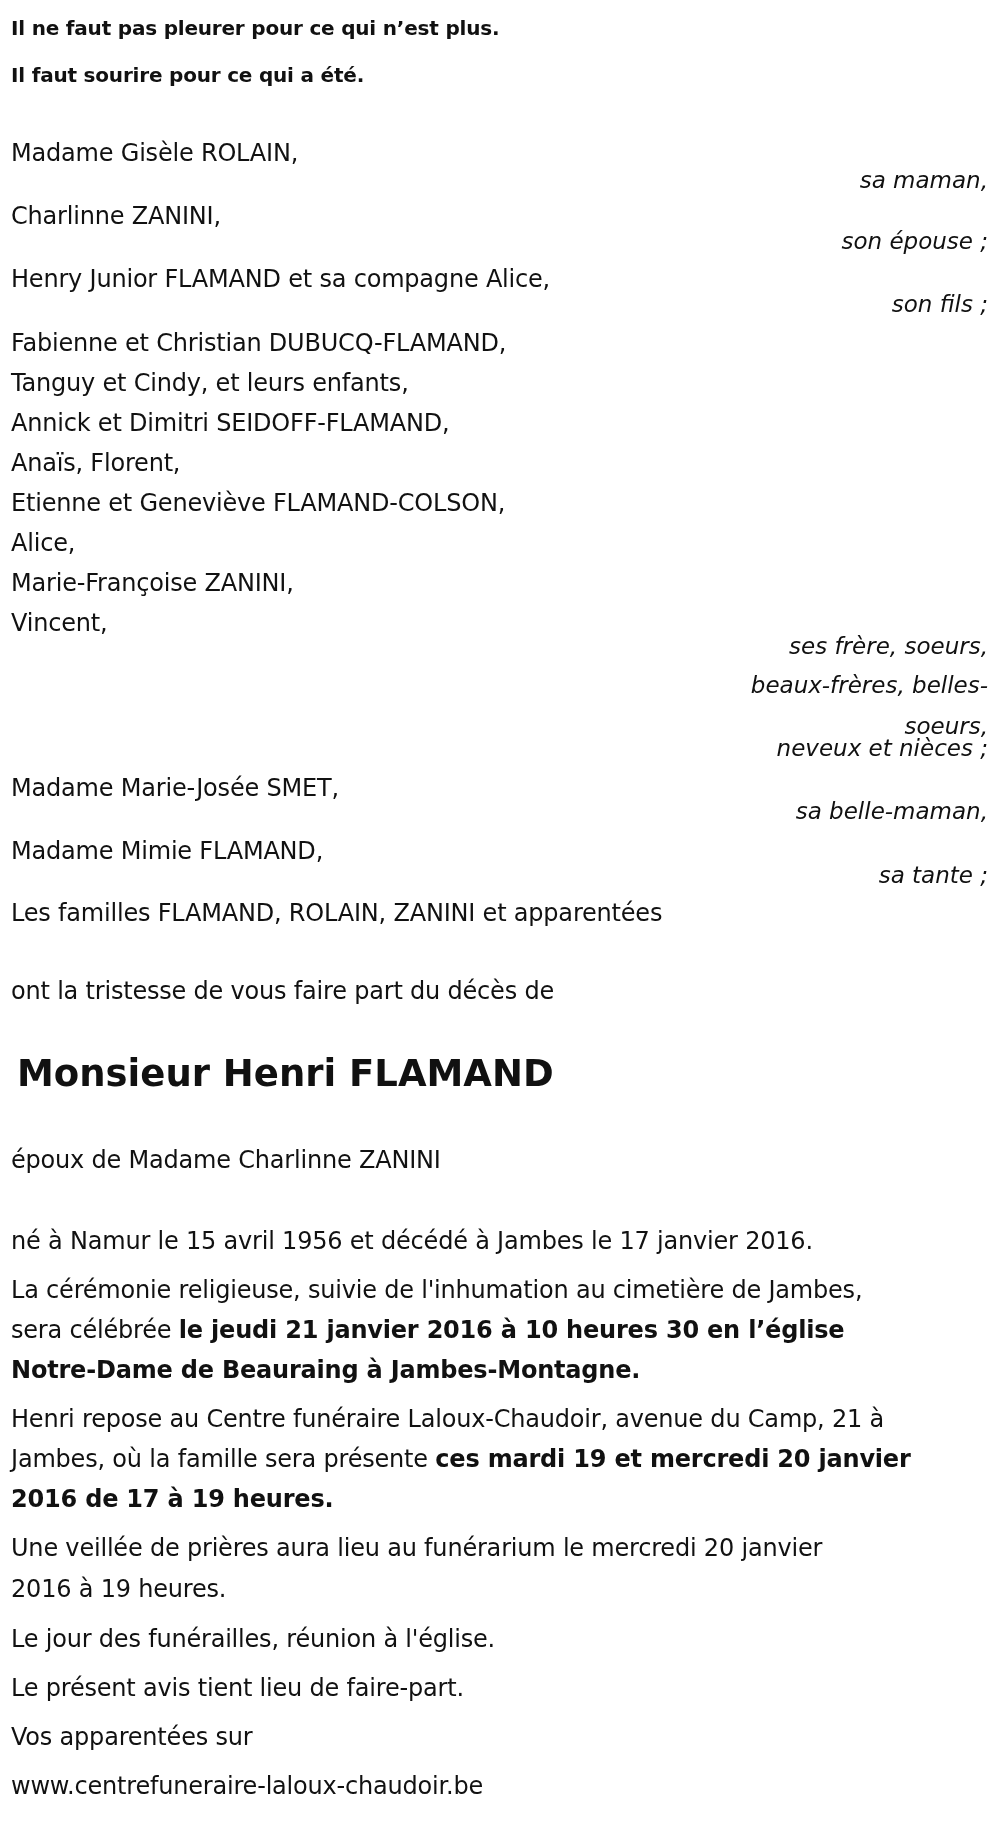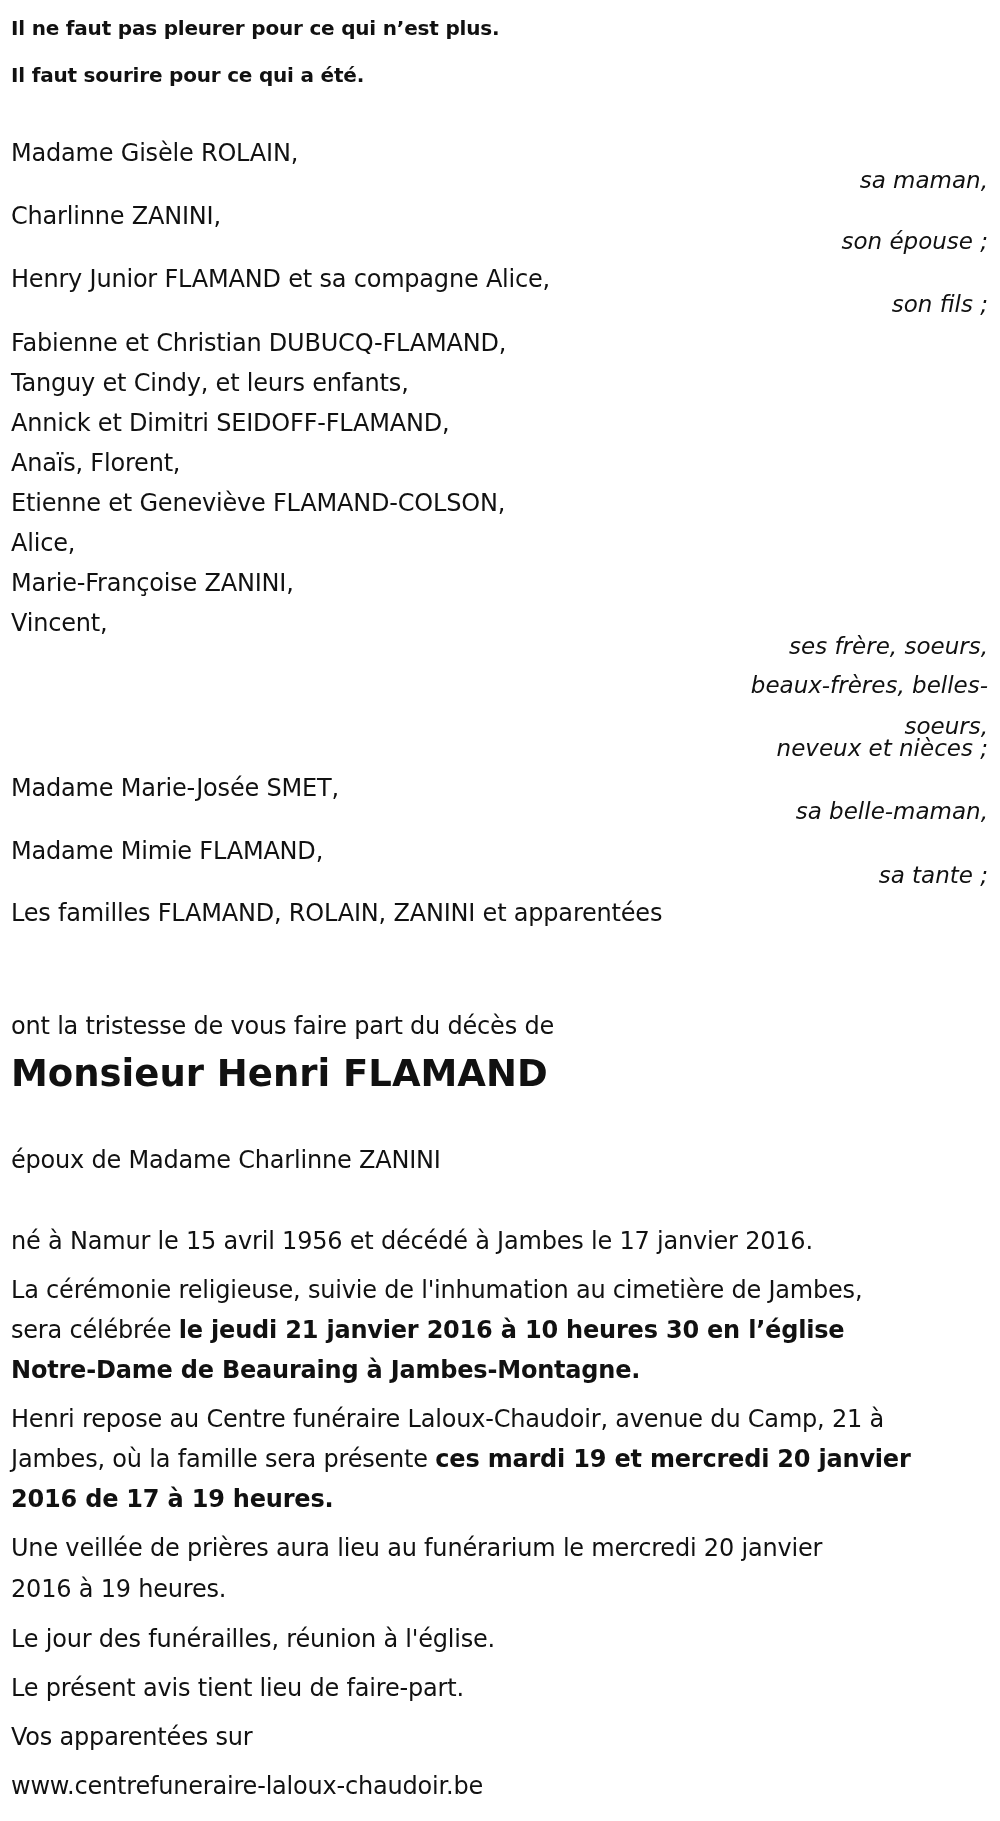--- a/index.html
+++ b/index.html
@@ -36,20 +36,21 @@
       line-height: 28px;
       white-space: nowrap;
       text-align: right;
       transform: translateY(-50%);
     }
     .title {
       font-weight: bold;
       font-size: 37px;
       line-height: 44px;
       letter-spacing: 0px;
+      margin-left: 6px;
     }
     b { font-weight: bold; }
   </style>
 </head>
 <body>
 
 <div class="line quote" style="top:28px;">Il ne faut pas pleurer pour ce qui n’est plus.</div>
 <div class="line quote" style="top:75px;">Il faut sourire pour ce qui a été.</div>
 
 <div class="line" style="top:153px;">Madame Gisèle ROLAIN,</div>
@@ -76,21 +77,21 @@
 <div class="rel" style="top:748px;">neveux et nièces ;</div>
 
 <div class="line" style="top:788px;">Madame Marie-Josée SMET,</div>
 <div class="rel" style="top:811px;margin-left:9px;">sa belle-maman,</div>
 
 <div class="line" style="top:851px;">Madame Mimie FLAMAND,</div>
 <div class="rel" style="top:875px;">sa tante ;</div>
 
 <div class="line" style="top:913px;">Les familles FLAMAND, ROLAIN, ZANINI et apparentées</div>
 
-<div class="line" style="top:1026px;">ont la tristesse de vous faire part du décès de</div>
+<div class="line" style="top:991px;">ont la tristesse de vous faire part du décès de</div>
 
 <div class="line title" style="top:1074px;">Monsieur Henri FLAMAND</div>
 
 <div class="line" style="top:1160px;">époux de Madame Charlinne ZANINI</div>
 
 <div class="line" style="top:1241px;">né à Namur le 15 avril 1956 et décédé à Jambes le 17 janvier 2016.</div>
 
 <div class="line" style="top:1290px;">La cérémonie religieuse, suivie de l'inhumation au cimetière de Jambes,</div>
 <div class="line" style="top:1330px;">
   <span>sera célébrée </span><b>le jeudi 21 janvier 2016 à 10 heures 30 en l’église</b>

